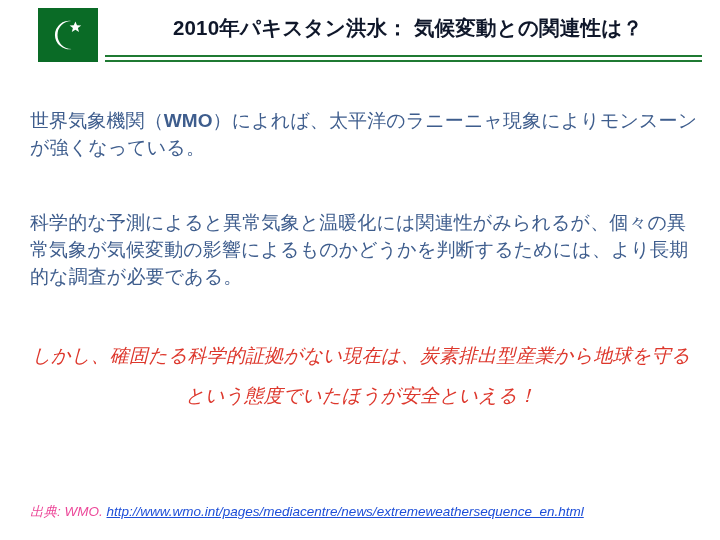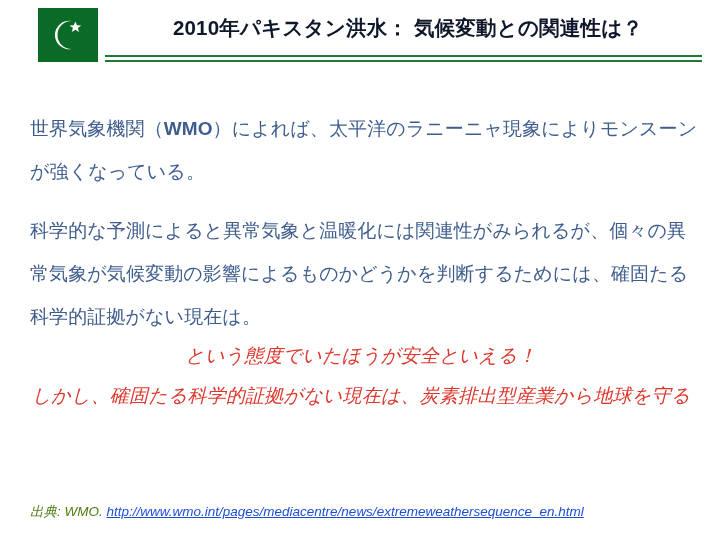--- a/index.html
+++ b/index.html
@@ -82,21 +82,21 @@
     left: 0;
     top: 0;
     width: 720px;
     height: 540px;
   }
 
   .para {
     position: absolute;
     color: #3e5d8d;
     font-size: 19px;
-    line-height: 43px;
+    line-height: 27px;
     letter-spacing: 0.1px;
   }
 
   #para-1 {
     left: 30px;
     top: 88px;
     width: 672px;
   }
   #para-2 {
     left: 30px;
@@ -127,21 +127,21 @@
   #source-line {
     position: absolute;
     left: 30px;
     top: 503px;
     font-size: 13.5px;
     font-style: italic;
     color: #1f1f4f;
     white-space: nowrap;
   }
   #source-prefix {
-    color: #4d7c0f;
+    color: #ec4899;
   }
   #source-url {
     color: #1d4ed8;
     text-decoration: underline;
   }
 </style>
 </head>
 <body>
 
 <div id="slide">
@@ -162,24 +162,24 @@
       <div class="bar top"></div>
       <div class="bar bottom"></div>
     </div>
 
   </div>
 
   <div id="body-area">
 
     <p class="para" id="para-1"><span>世界気象機関（</span><b>WMO</b><span>）によれば、太平洋のラニーニャ現象によりモンスーンが強くなっている。</span></p>
 
-    <p class="para" id="para-2">科学的な予測によると異常気象と温暖化には関連性がみられるが、個々の異常気象が気候変動の影響によるものかどうかを判断するためには、確固たる科学的証拠がない現在は。</p>
+    <p class="para" id="para-2">科学的な予測によると異常気象と温暖化には関連性がみられるが、個々の異常気象が気候変動の影響によるものかどうかを判断するためには、より長期的な調査が必要である。</p>
 
     <div id="emph-block">
+      <span class="eline">しかし、確固たる科学的証拠がない現在は、炭素排出型産業から地球を守る</span>
       <span class="eline">という態度でいたほうが安全といえる！</span>
-      <span class="eline">しかし、確固たる科学的証拠がない現在は、炭素排出型産業から地球を守る</span>
     </div>
 
     <div id="source-line"><span id="source-prefix">出典: WMO. </span><span id="source-url">http://www.wmo.int/pages/mediacentre/news/extremeweathersequence_en.html</span></div>
 
   </div>
 
 </div>
 
 </body></html>

